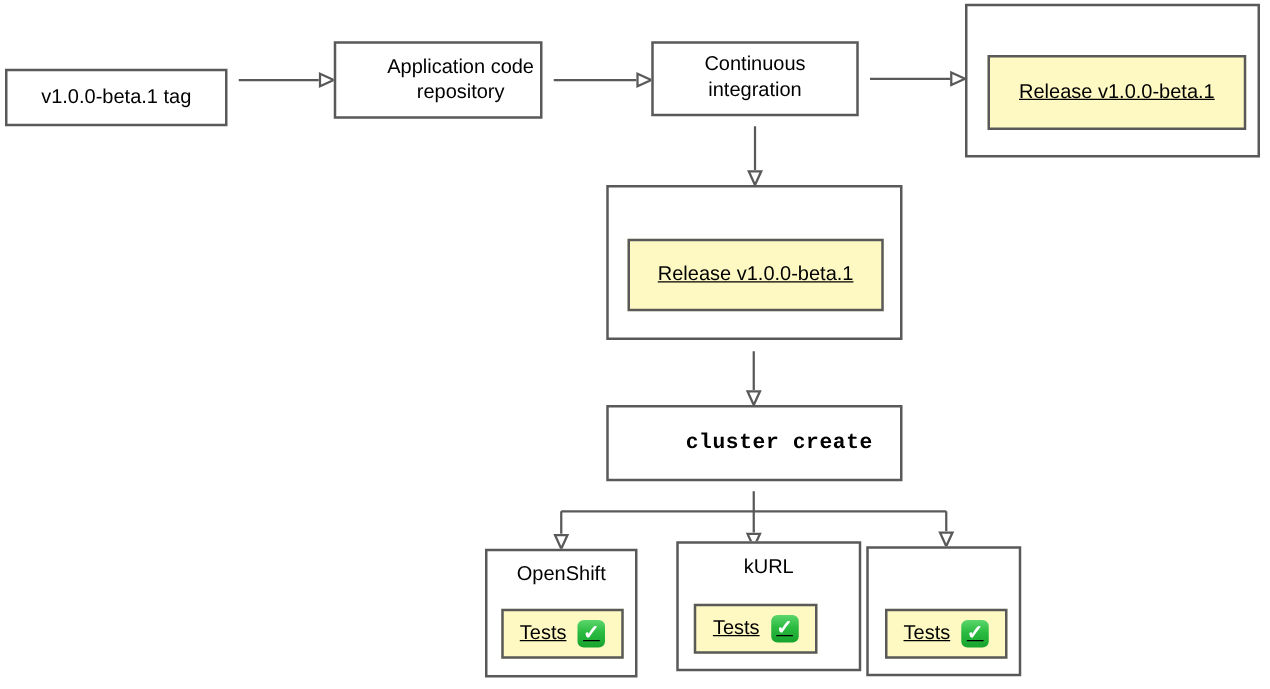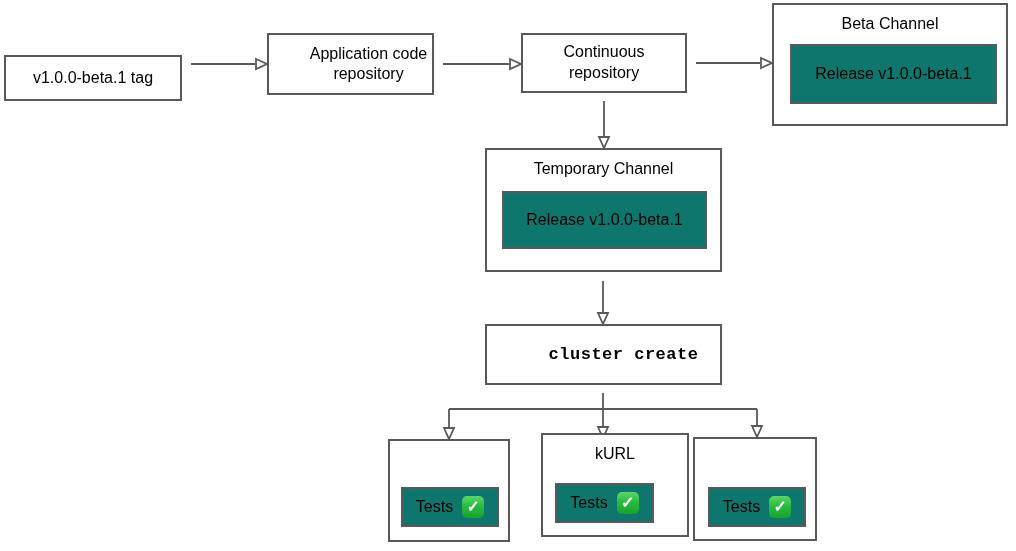--- a/index.html
+++ b/index.html
@@ -30,27 +30,28 @@
     border: 2px solid #595959;
     text-align: center;
   }
   .group-title {
     font-size: 16px;
     padding-top: 10px;
     text-align: center;
   }
   .inner-box {
     position: absolute;
-    background: #0f766e;
+    background: #fef9c3;
     border: 2px solid #595959;
     display: flex;
     align-items: center;
     justify-content: center;
     font-size: 16px;
     text-align: center;
+    text-decoration: underline;
   }
   .mono {
     font-family: "Liberation Mono", "DejaVu Sans Mono", monospace;
     font-weight: bold;
     font-size: 17px;
     letter-spacing: 0.5px;
     padding-left: 40px;
   }
   .tests-row {
     display: flex;
@@ -138,42 +139,41 @@
 
   <div class="node" style="left:4px; top:41px; width:178px; height:46px;margin-top:14px;">
     <span>v1.0.0-beta.1 tag</span>
   </div>
 
   <div class="node" style="left:267px; top:33px; width:167px; height:62px;padding-left:36px;">
     <span>Application code repository</span>
   </div>
 
   <div class="node" style="left:521px; top:33px; width:166px; height:60px; line-height:1.3;">
-    <span style="display:inline-block; width:110px;">Continuous repository</span>
+    <span style="display:inline-block; width:110px;">Continuous integration</span>
   </div>
 
   <div class="group-node" style="left:772px; top:3px; width:236px; height:123px;">
-    <div class="group-title">Beta Channel</div>
     <div class="inner-box" style="left:16px; top:39px; width:207px; height:60px;">
       <span>Release v1.0.0-beta.1</span>
     </div>
   </div>
 
   <div class="group-node" style="left:485px; top:148px; width:237px; height:124px;">
-    <div class="group-title">Temporary Channel</div>
     <div class="inner-box" style="left:15px; top:41px; width:205px; height:58px;">
       <span>Release v1.0.0-beta.1</span>
     </div>
   </div>
 
   <div class="node mono" style="left:485px; top:324px; width:237px; height:61px;">
     <span>cluster create</span>
   </div>
 
   <div class="group-node" style="left:388px; top:439px; width:122px; height:103px;">
+    <div class="group-title">OpenShift</div>
     <div class="inner-box" style="left:11px; top:46px; width:98px; height:40px;">
       <span class="tests-row">
         <span>Tests</span>
         <span class="check-badge">✓</span>
       </span>
     </div>
   </div>
 
   <div class="group-node" style="left:541px; top:433px; width:148px; height:104px;">
     <div class="group-title">kURL</div>

